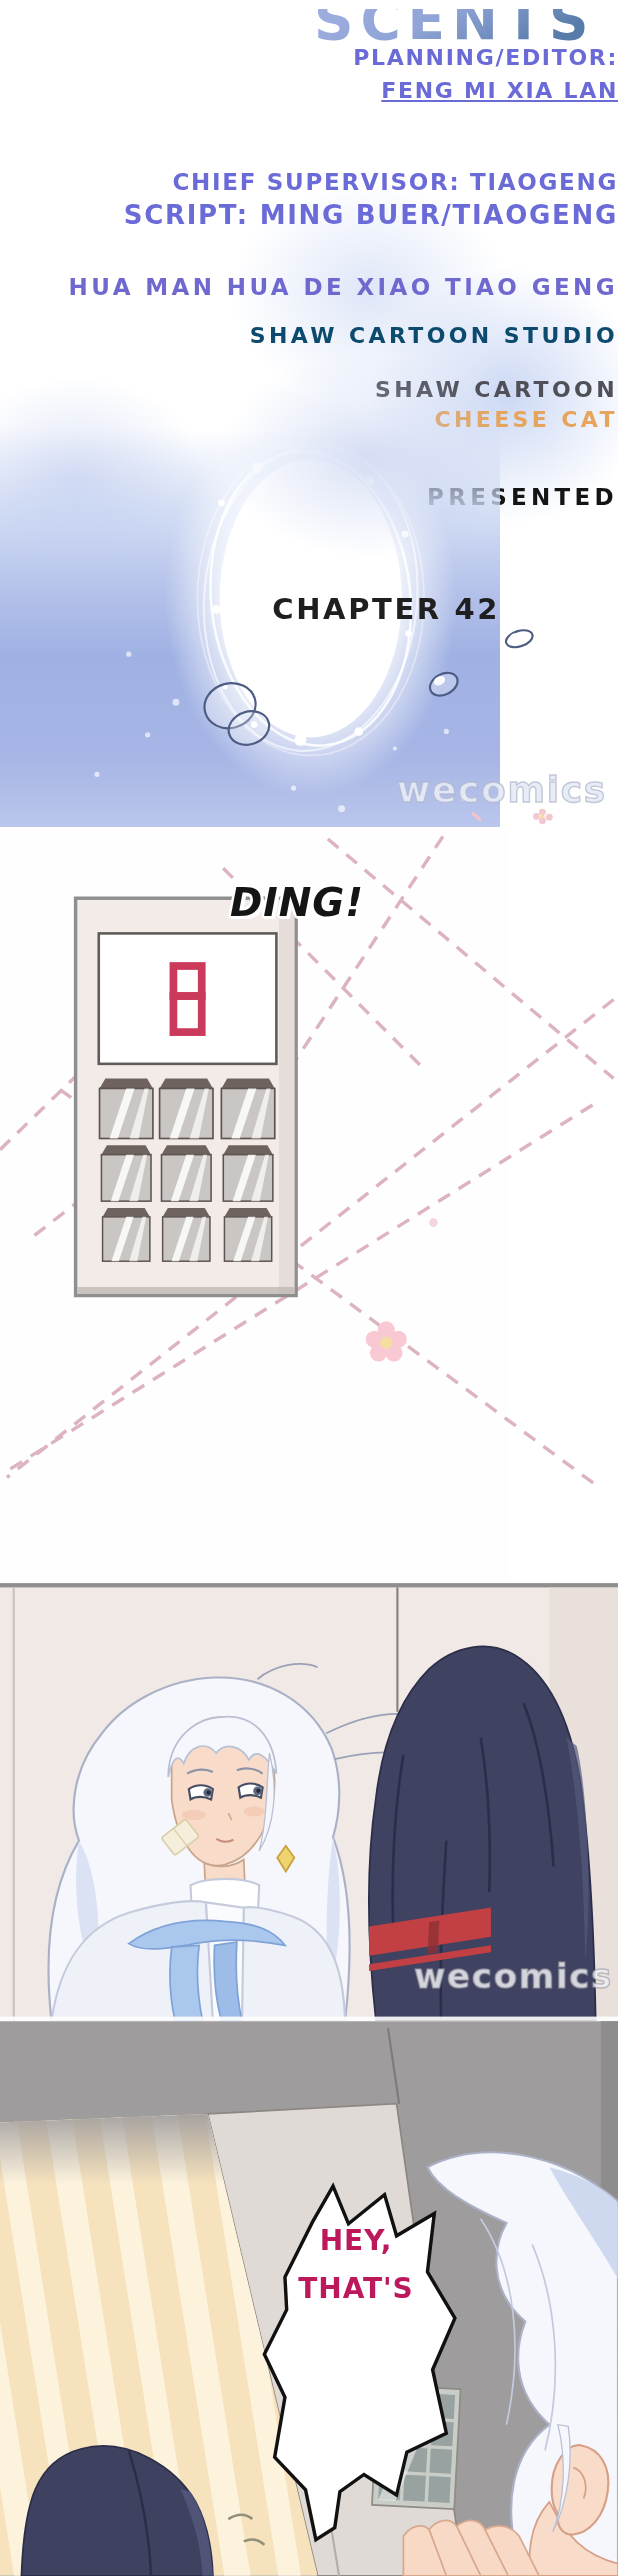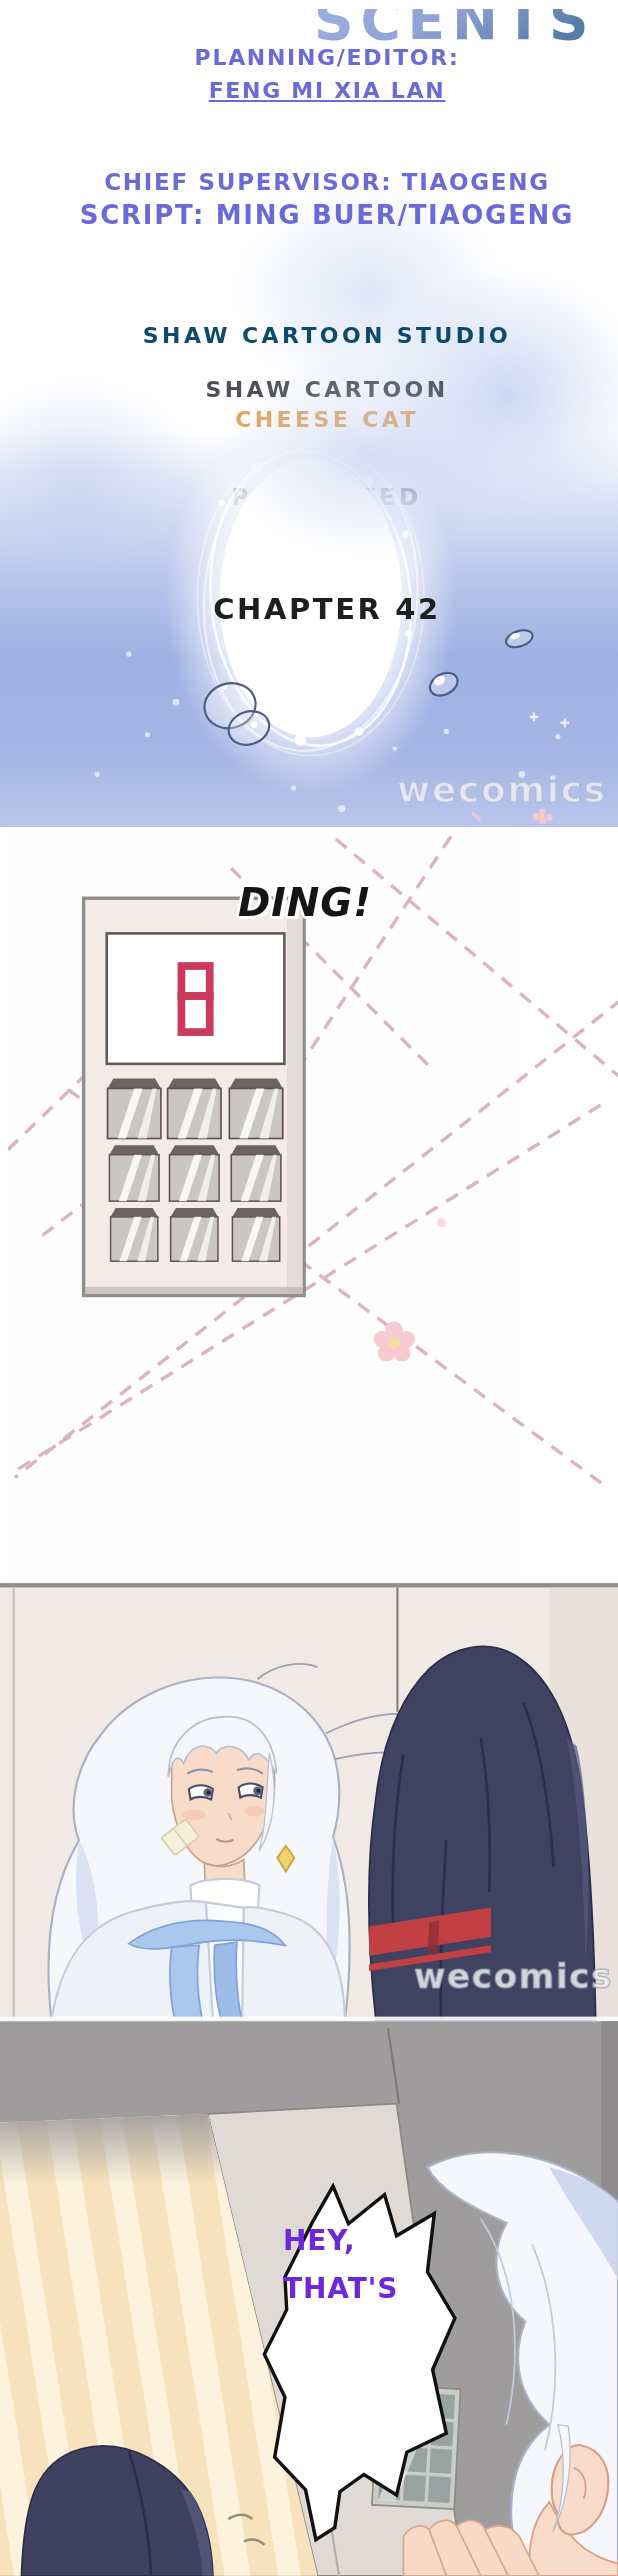--- a/index.html
+++ b/index.html
@@ -1,36 +1,36 @@
 <!DOCTYPE html>
 <html style="font-size:13.7px"><head>
 <meta charset="utf-8">
 <style>
   html,body{margin:0;padding:0;background:#ffffff;}
   #page{position:relative;width:618px;height:2576px;overflow:hidden;background:#ffffff;
         font-family:"DejaVu Sans","Liberation Sans",sans-serif;}
   .abs{position:absolute;}
-  .ctr{left:0;right:0;text-align:center;padding-left:36px;}
+  .ctr{left:0;right:0;text-align:right;padding-left:36px;}
   .credit{font-weight:800;letter-spacing:1.7px;}
   .c-blue{color:#6b6bd8;}
   .c-purple2{color:#6f68cf;}
   .c-purple3{color:#0c4a6e;}
   .c-gray{color:#4f4f58;}
   .c-orange{color:#e6a45c;}
   .c-black{color:#141414;}
   .blob{position:absolute;border-radius:50%;pointer-events:none;}
   .wm{font-weight:800;letter-spacing:1.7px;color:rgba(228,233,246,0.85);
       -webkit-text-stroke:1.4px rgba(162,170,195,0.6);
       text-shadow:0 0 1.7px rgba(255,255,255,0.5);}
   .wm2{color:rgba(233,233,238,0.72);-webkit-text-stroke:1.4px rgba(140,140,152,0.55);}
   .chapter{font-weight:800;font-size:29px;letter-spacing:2.6px;color:#1f1f1f;}
   .ding{font-weight:900;font-style:italic;font-size:39px;letter-spacing:0.9px;color:#151515;
         text-shadow:-2.6px 0 #fff,2.6px 0 #fff,0 -2.6px #fff,0 2.6px #fff,
                     -1.7px -1.7px #fff,1.7px 1.7px #fff,-1.7px 1.7px #fff,1.7px -1.7px #fff,3.4px 2.6px #fff;}
-  .speech{font-weight:800;font-size:28px;line-height:48px;letter-spacing:0.9px;color:#6d28d9;text-align:left;}
+  .speech{font-weight:800;font-size:28px;line-height:48px;letter-spacing:0.9px;color:#be185d;text-align:center;}
 </style>
 </head>
 <body>
 
 <div id="page">
 
   <div class="abs" style="top:9px;left:0;width:618px;height:429px;">
     <div class="blob" style="left:232px;top:172px;width:275px;height:223px;background:radial-gradient(closest-side,rgba(190,205,240,0.5),rgba(190,205,240,0));"></div>
     <div class="blob" style="left:369px;top:258px;width:275px;height:258px;background:radial-gradient(closest-side,rgba(176,195,238,0.65),rgba(176,195,238,0));"></div>
 
@@ -42,27 +42,28 @@
             <stop offset="1" stop-color="#587ca9"></stop>
         </linearGradient>
       </defs>
       <text x="530" y="35" text-anchor="middle" font-size="64" font-weight="800" letter-spacing="8" fill="url(#titleGrad)">SCENTS</text>
     </svg>
 
     <div class="abs ctr credit c-blue" style="top:36px;font-size:22px;">PLANNING/EDITOR:</div>
     <div class="abs ctr credit c-blue" style="top:69px;font-size:22px;text-decoration:underline;">FENG MI XIA LAN</div>
     <div class="abs ctr credit c-blue" style="top:160px;font-size:23px;">CHIEF SUPERVISOR: TIAOGENG</div>
     <div class="abs ctr credit c-blue" style="top:191px;font-size:26px;">SCRIPT: MING BUER/TIAOGENG</div>
+    <div class="abs ctr credit c-purple2" style="top:265px;font-size:23px;letter-spacing:3.4px;">HUA MAN HUA DE XIAO TIAO GENG</div>
     <div class="abs ctr credit c-purple3" style="top:314px;font-size:22px;letter-spacing:3.4px;">SHAW CARTOON STUDIO</div>
     <div class="abs ctr credit c-gray" style="top:368px;font-size:22px;letter-spacing:3.4px;">SHAW CARTOON</div>
     <div class="abs ctr credit c-orange" style="top:398px;font-size:22px;letter-spacing:3.4px;">CHEESE CAT</div>
     <div class="abs ctr credit c-black" style="top:475px;font-size:23px;letter-spacing:4.3px;">PRESENTED</div>
   </div>
 
-  <div class="abs" style="top:429px;left:0;width:618px;height:398px;
+  <div class="abs" style="top:429px;left:0;width:500px;height:398px;
        background:linear-gradient(180deg, rgba(223,231,248,0) 0px, rgba(205,217,243,0.85) 82px, #b5c2ea 159px, #9fb1e3 228px, #a6b5e5 326px, #bac6ec 398px);">
     <div class="blob" style="left:223px;top:-77px;width:292px;height:206px;background:radial-gradient(closest-side,rgba(186,200,238,0.55),rgba(186,200,238,0));"></div>
     <div class="blob" style="left:-52px;top:-52px;width:258px;height:206px;background:radial-gradient(closest-side,rgba(186,200,238,0.5),rgba(186,200,238,0));"></div>
 
     <svg width="618" height="398" viewBox="0 0 720 463">
       <defs>
         <radialGradient id="ovalGlow" cx="0.5" cy="0.5" r="0.5">
           <stop offset="0.55" stop-color="rgba(255,255,255,0.9)"></stop>
             <stop offset="1" stop-color="rgba(255,255,255,0)"></stop>
         </radialGradient>
@@ -122,21 +123,21 @@
             <circle cx="625" cy="451" r="4"></circle>
           </g>
         <circle cx="632" cy="451" r="2.5" fill="#f3dfa0"></circle>
       </g>
     </svg>
 
     <div class="abs ctr chapter" style="top:163px;">CHAPTER 42</div>
     <div class="abs wm" style="left:397px;top:340px;font-size:36px;">wecomics</div>
   </div>
 
-  <div class="abs" style="top:827px;left:0;width:508px;height:756px;background:#fefefe;margin-left:8px;">
+  <div class="abs" style="top:827px;left:0;width:508px;height:756px;background:#fefefe;">
     <svg width="618" height="756" viewBox="0 0 720 881">
       <defs>
         <symbol id="btn" viewBox="0 0 64 72" overflow="visible">
           <polygon points="0,12 7,0 57,0 64,12" fill="#6f635f"></polygon>
           <rect x="0" y="12" width="64" height="60" fill="#cac6c3" stroke="#5e544f" stroke-width="2"></rect>
           <polygon points="12,72 32,12 42,12 22,72" fill="#ffffff" opacity="0.85"></polygon>
           <polygon points="36,72 54,12 59,12 47,72" fill="#ffffff" opacity="0.7"></polygon>
         </symbol>
       </defs>
 

